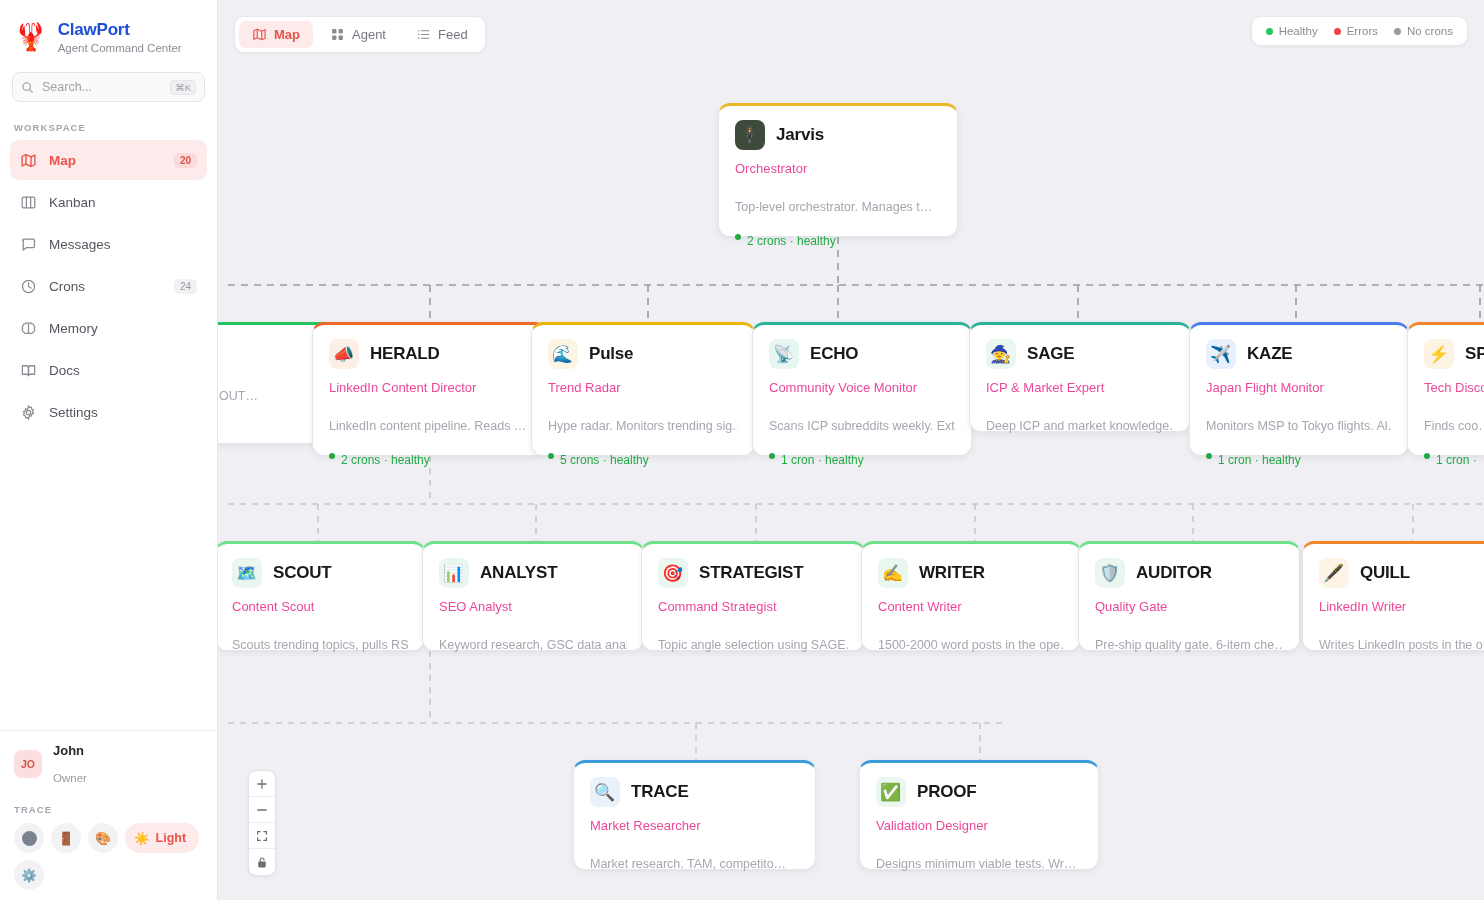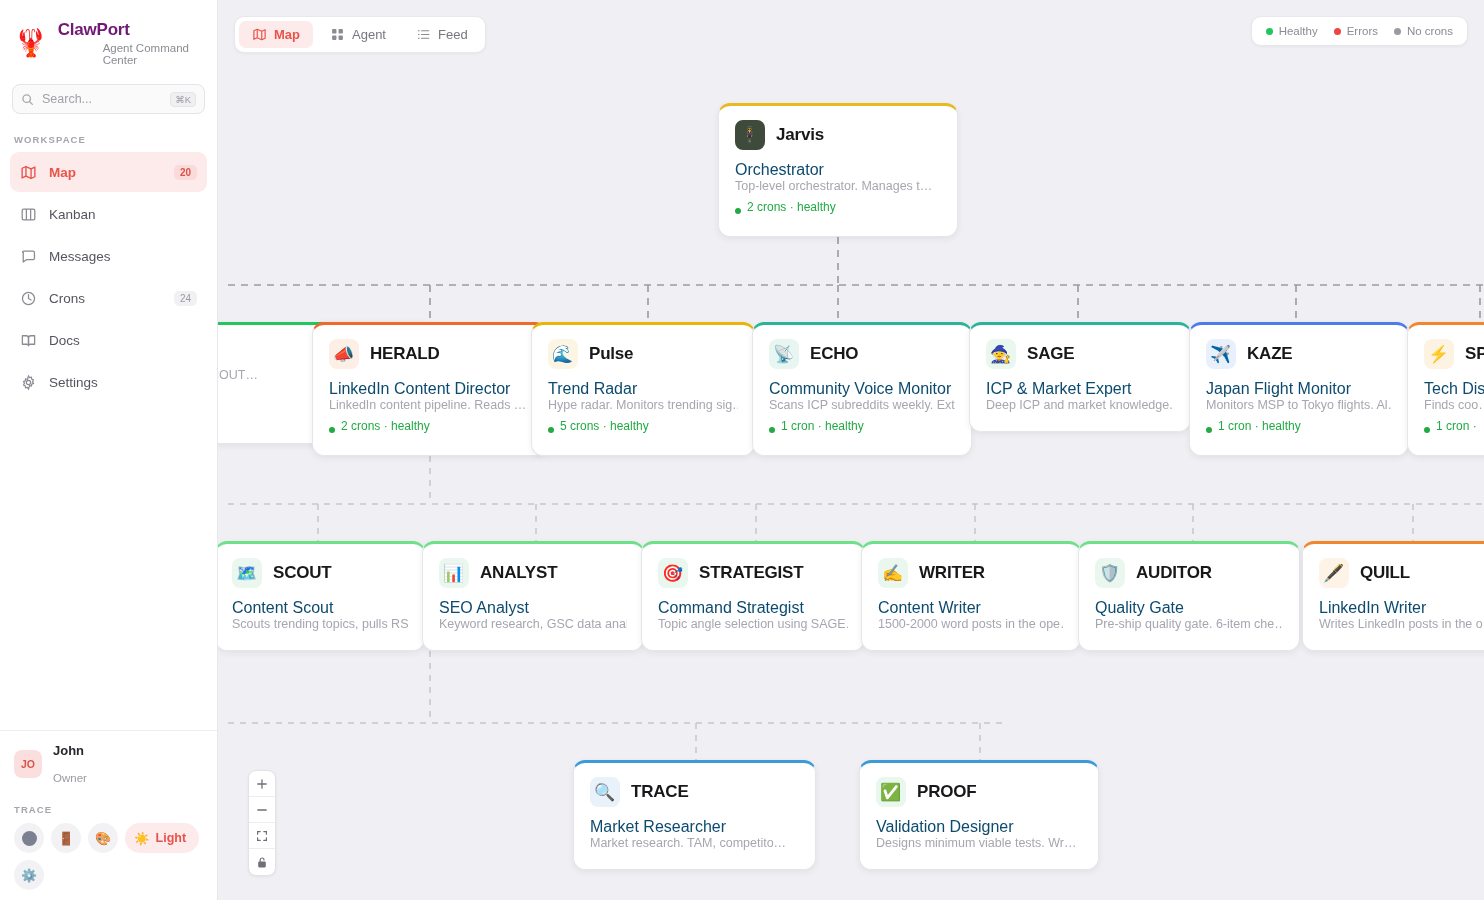--- a/index.html
+++ b/index.html
@@ -15,22 +15,22 @@
   .sidebar {
     width: 218px; height: 900px;
     background: #ffffff;
     border-right: 1px solid #e8e8ec;
     display: flex; flex-direction: column;
     position: relative;
   }
   .brand { display: flex; align-items: center; gap: 10px; padding: 20px 14px 4px 14px; }
   .brand-logo { font-size: 27px; line-height: 1; }
   .brand-text { display: flex; flex-direction: column; }
-  .brand-title { font-size: 17px; font-weight: bold; color: #701a75; letter-spacing: -0.2px; }
-  .brand-sub { font-size: 11.5px; color: #8b8b94; margin-top: 2px; margin-left: 45px; }
+  .brand-title { font-size: 17px; font-weight: bold; color: #1d4ed8; letter-spacing: -0.2px; }
+  .brand-sub { font-size: 11.5px; color: #8b8b94; margin-top: 2px; }
 
   .search-wrap { padding: 14px 12px 0 12px; }
   .search-box {
     display: flex; align-items: center; gap: 8px;
     height: 30px; border: 1px solid #e4e4e9; border-radius: 8px;
     background: #fafafa; padding: 0 8px;
   }
   .search-icon { width: 13px; height: 13px; flex: none; }
   .search-ph { font-size: 12.5px; color: #a1a1aa; flex: 1; }
   .kbd {
@@ -123,26 +123,26 @@
     box-shadow: 0 2px 6px rgba(20,20,40,.07);
     padding: 14px 16px 13px 16px; z-index: 4;
   }
   .node-head { display: flex; align-items: center; gap: 11px; }
   .node-emoji {
     width: 30px; height: 30px; border-radius: 8px;
     display: flex; align-items: center; justify-content: center;
     font-size: 17px; flex: none;
   }
   .node-name { font-size: 17px; font-weight: bold; color: #18181b; letter-spacing: -0.2px; }
-  .node-role { font-size: 16px; color: #0c4a6e; margin-top: 11px; }
+  .node-role { font-size: 13px; color: #ec4899; margin-top: 11px; }
   .node-desc {
-    font-size: 12.5px; color: #a6a6b0; margin-top: 0;
+    font-size: 12.5px; color: #a6a6b0; margin-top: 24px;
     white-space: nowrap; overflow: hidden;
   }
-  .node-status { display: flex; align-items: flex-end; gap: 6px; margin-top: 7px; font-size: 12px; color: #22aa44; }
+  .node-status { display: flex; align-items: flex-start; gap: 6px; margin-top: 20px; font-size: 12px; color: #22aa44; }
   .status-dot { width: 6px; height: 6px; border-radius: 50%; background: #22aa44; }
 
   
   .zoomctl {
     position: absolute; left: 30px; bottom: 24px; z-index: 6;
     width: 28px; background: #ffffff;
     border: 1px solid #e2e2e7; border-radius: 8px;
     box-shadow: 0 1px 3px rgba(0,0,0,.06); overflow: hidden;
   }
   .zoombtn {
@@ -209,20 +209,28 @@
 
       <div class="nav-item">
         <svg class="ico" viewBox="0 0 20 20" fill="none" stroke="#8b8b94" stroke-width="1.5">
           <circle cx="10" cy="10" r="7.1"></circle>
             <path d="M10 5.6V10l3 1.8" stroke-linecap="round"></path>
         </svg>
         <span class="lbl">Crons</span>
         <span class="nav-badge">24</span>
       </div>
 
+      <div class="nav-item">
+        <svg class="ico" viewBox="0 0 20 20" fill="none" stroke="#8b8b94" stroke-width="1.4">
+          <path d="M10 4.2v11.6"></path>
+          <path d="M10 5.1a2.2 2.2 0 0 0-4.1-.6A2.1 2.1 0 0 0 3.6 7a2.2 2.2 0 0 0-.4 3.3A2.2 2.2 0 0 0 4.4 14a2.2 2.2 0 0 0 3.2 1.6A2 2 0 0 0 10 15"></path>
+          <path d="M10 5.1a2.2 2.2 0 0 1 4.1-.6A2.1 2.1 0 0 1 16.4 7a2.2 2.2 0 0 1 .4 3.3A2.2 2.2 0 0 1 15.6 14a2.2 2.2 0 0 1-3.2 1.6A2 2 0 0 1 10 15"></path>
+        </svg>
+        <span class="lbl">Memory</span>
+      </div>
 
       <div class="nav-item">
         <svg class="ico" viewBox="0 0 20 20" fill="none" stroke="#8b8b94" stroke-width="1.5" stroke-linejoin="round">
           <path d="M2.8 4.4h4.6A2.6 2.6 0 0 1 10 7v9a2 2 0 0 0-2-1.6H2.8Z"></path>
           <path d="M17.2 4.4h-4.6A2.6 2.6 0 0 0 10 7v9a2 2 0 0 1 2-1.6h5.2Z"></path>
         </svg>
         <span class="lbl">Docs</span>
       </div>
 
       <div class="nav-item">

